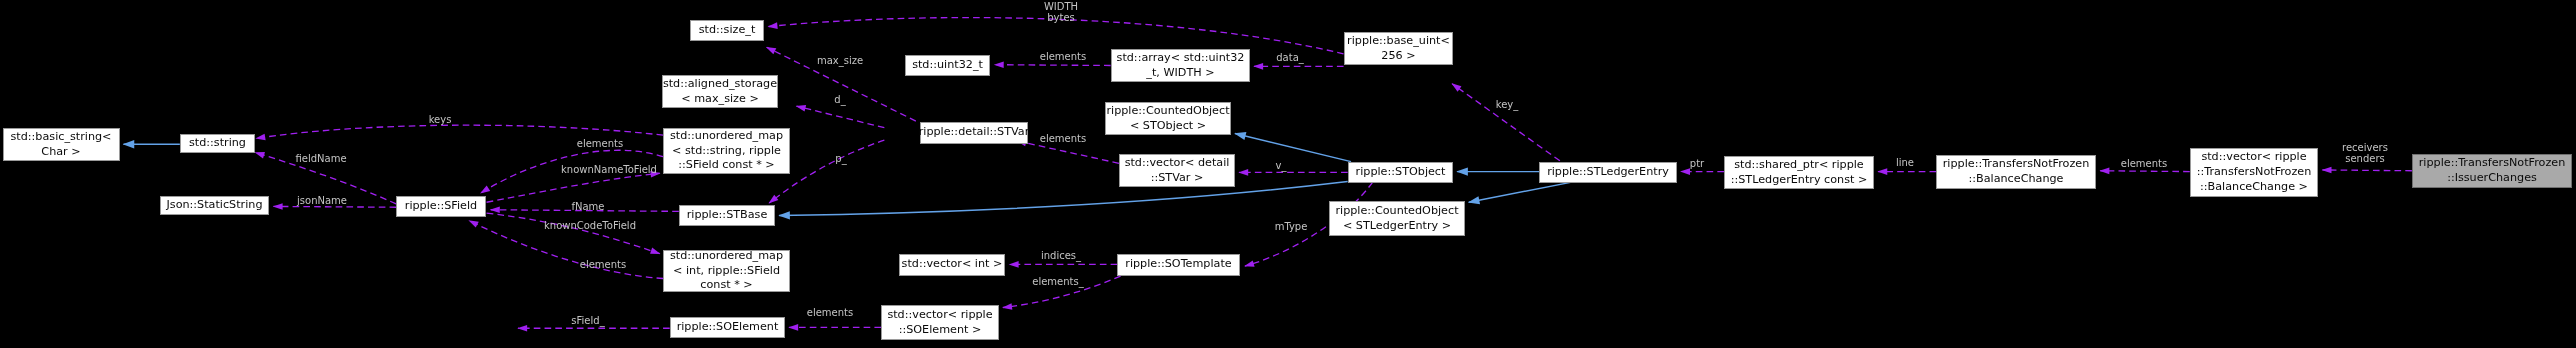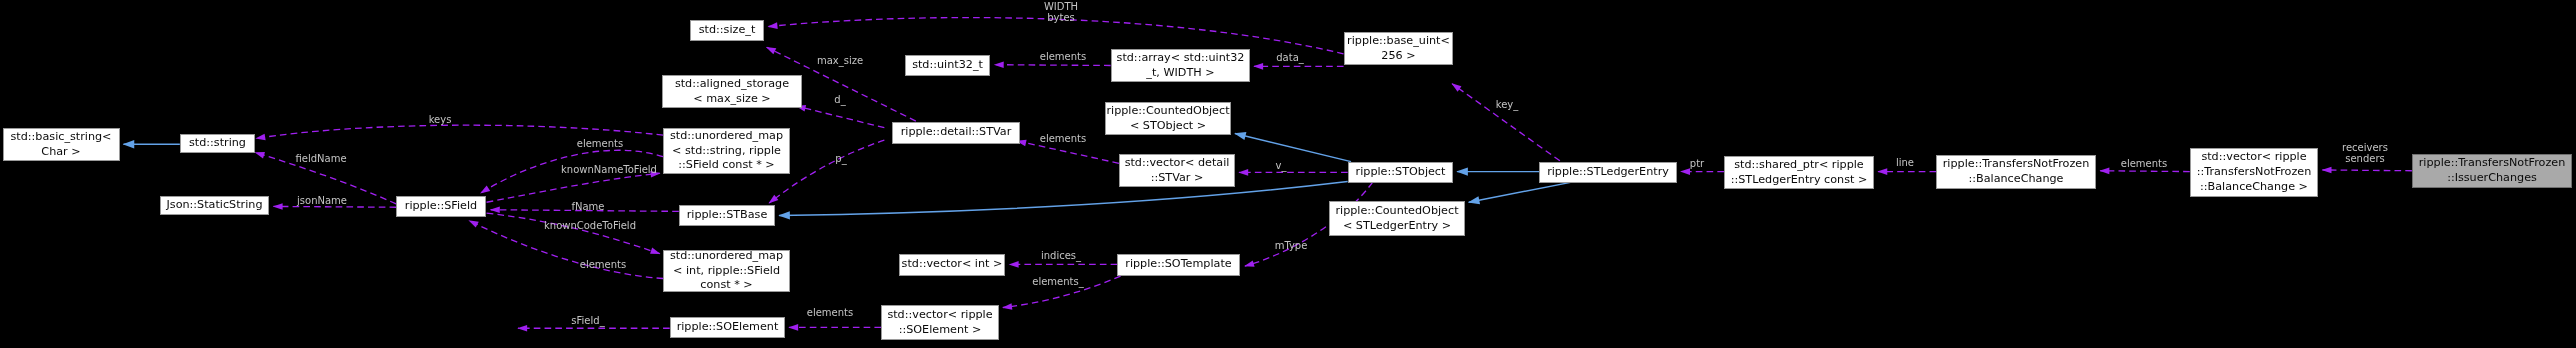--- a/index.html
+++ b/index.html
@@ -85,32 +85,32 @@
       <path d="M1895,220 L1772,244" marker-end="url(#bh)"></path>
     </g>
   </svg>
 
   <div class="node" style="left:2.5px;top:128px;width:117px;height:33px">std::basic_string&lt;
 Char &gt;</div>
   <div class="node" style="left:180px;top:134px;width:75px;height:19px">std::string</div>
   <div class="node" style="left:160px;top:196px;width:109px;height:19px">Json::StaticString</div>
   <div class="node" style="left:396px;top:196px;width:90px;height:21px">ripple::SField</div>
   <div class="node" style="left:690px;top:20px;width:74px;height:21px">std::size_t</div>
-  <div class="node" style="left:662px;top:75px;width:140px;height:33px">std::aligned_storage
+  <div class="node" style="left:662px;top:75px;width:116px;height:33px">std::aligned_storage
 &lt; max_size &gt;</div>
   <div class="node" style="left:663px;top:128px;width:127px;height:46px">std::unordered_map
 &lt; std::string, ripple
 ::SField const * &gt;</div>
   <div class="node" style="left:679px;top:205px;width:96px;height:21px">ripple::STBase</div>
   <div class="node" style="left:663px;top:250px;width:127px;height:42px">std::unordered_map
 &lt; int, ripple::SField
 const * &gt;</div>
   <div class="node" style="left:670px;top:317px;width:115px;height:21px">ripple::SOElement</div>
   <div class="node" style="left:905px;top:55px;width:85px;height:21px">std::uint32_t</div>
-  <div class="node" style="left:892px;top:122px;width:128px;height:21.5px">ripple::detail::STVar</div>
+  <div class="node" style="left:920px;top:122px;width:108px;height:21.5px">ripple::detail::STVar</div>
   <div class="node" style="left:899px;top:254px;width:106px;height:21.5px">std::vector&lt; int &gt;</div>
   <div class="node" style="left:881px;top:305px;width:118px;height:35px">std::vector&lt; ripple
 ::SOElement &gt;</div>
   <div class="node" style="left:1111px;top:49px;width:139px;height:33px">std::array&lt; std::uint32
 _t, WIDTH &gt;</div>
   <div class="node" style="left:1105px;top:102px;width:126px;height:33px">ripple::CountedObject
 &lt; STObject &gt;</div>
   <div class="node" style="left:1119px;top:154px;width:116px;height:33px">std::vector&lt; detail
 ::STVar &gt;</div>
   <div class="node" style="left:1117px;top:254px;width:123px;height:21.5px">ripple::SOTemplate</div>
@@ -142,21 +142,21 @@
   <span class="edge-label" style="left:1061px;top:0.8px">WIDTH
 bytes</span>
   <span class="edge-label" style="left:1063px;top:51px">elements</span>
   <span class="edge-label" style="left:1290px;top:52px">data_</span>
   <span class="edge-label" style="left:840px;top:55px">max_size</span>
   <span class="edge-label" style="left:840px;top:94px">d_</span>
   <span class="edge-label" style="left:841px;top:153px">p_</span>
   <span class="edge-label" style="left:1063px;top:133px">elements</span>
   <span class="edge-label" style="left:1281px;top:160px">v_</span>
   <span class="edge-label" style="left:1507px;top:99px">key_</span>
-  <span class="edge-label" style="left:1291px;top:240px">mType</span>
+  <span class="edge-label" style="left:1291px;top:221px">mType</span>
   <span class="edge-label" style="left:1061px;top:250px">indices_</span>
   <span class="edge-label" style="left:1058px;top:276px">elements_</span>
   <span class="edge-label" style="left:830px;top:307px">elements</span>
   <span class="edge-label" style="left:1697px;top:158px">ptr</span>
   <span class="edge-label" style="left:1905px;top:157px">line</span>
   <span class="edge-label" style="left:2144px;top:158px">elements</span>
   <span class="edge-label" style="left:2365px;top:142px">receivers
 senders</span>
 
 </div>

